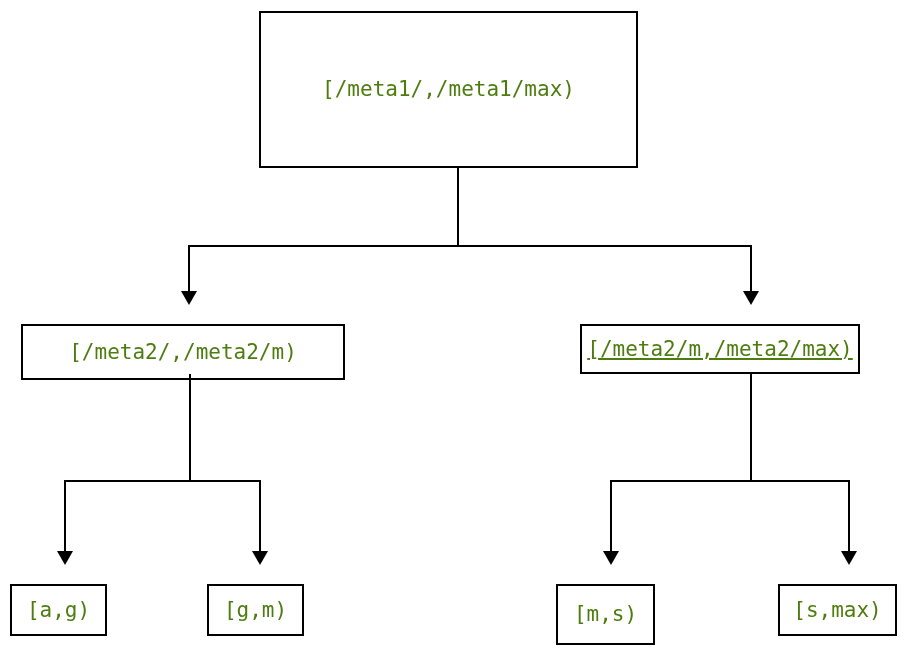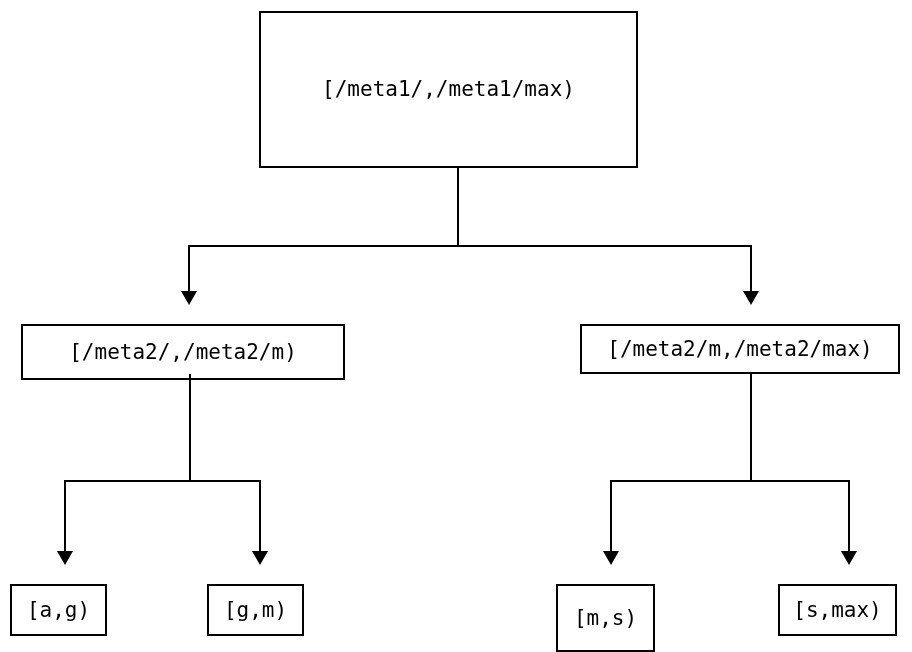--- a/index.html
+++ b/index.html
@@ -16,21 +16,21 @@
     font-family: "DejaVu Sans Mono", "Liberation Mono", monospace;
   }
   .node {
     position: absolute;
     box-sizing: border-box;
     border: 2px solid #000000;
     background: #ffffff;
     display: flex;
     align-items: center;
     justify-content: center;
-    color: #000000;
+    color: #4d7c0f;
     font-family: "DejaVu Sans Mono", "Liberation Mono", monospace;
     font-size: 21px;
     line-height: 1;
     letter-spacing: 0px;
     white-space: nowrap;
   }
   .edge-v {
     position: absolute;
     width: 2px;
     background: #000000;
@@ -62,21 +62,21 @@
   <div class="edge-h" style="left:188px; top:245px; width:564px;"></div>
   <div class="edge-v" style="left:188px; top:245px; height:52px;"></div>
   <div class="arrowhead" style="left:181px; top:291px;"></div>
   <div class="edge-v" style="left:750px; top:245px; height:52px;"></div>
   <div class="arrowhead" style="left:743px; top:291px;"></div>
 
   <div class="node" style="left:21px; top:324px; width:324px; height:56px;">
     <span>[/meta2/,/meta2/m)</span>
   </div>
 
-  <div class="node" style="left:580px; top:324px; width:320px; height:50px;">
+  <div class="node" style="left:580px; top:324px; width:280px; height:50px;text-decoration:underline;">
     <span>[/meta2/m,/meta2/max)</span>
   </div>
 
   <div class="edge-v" style="left:189px; top:374px; height:108px;"></div>
   <div class="edge-h" style="left:64px; top:480px; width:197px;"></div>
   <div class="edge-v" style="left:64px; top:480px; height:73px;"></div>
   <div class="arrowhead" style="left:57px; top:551px;"></div>
   <div class="edge-v" style="left:259px; top:480px; height:73px;"></div>
   <div class="arrowhead" style="left:252px; top:551px;"></div>
 
@@ -88,21 +88,21 @@
   <div class="arrowhead" style="left:841px; top:551px;"></div>
 
   <div class="node" style="left:207px; top:584px; width:97px; height:52px;">
     <span>[g,m)</span>
   </div>
 
   <div class="node" style="left:10px; top:584px; width:97px; height:52px;">
     <span>[a,g)</span>
   </div>
 
-  <div class="node" style="left:556px; top:584px; width:99px; height:68px;">
+  <div class="node" style="left:556px; top:584px; width:99px; height:61px;">
     <span>[m,s)</span>
   </div>
 
   <div class="node" style="left:778px; top:584px; width:119px; height:52px;align-items:center;">
     <span>[s,max)</span>
   </div>
 
 </div>
 
 </body></html>

